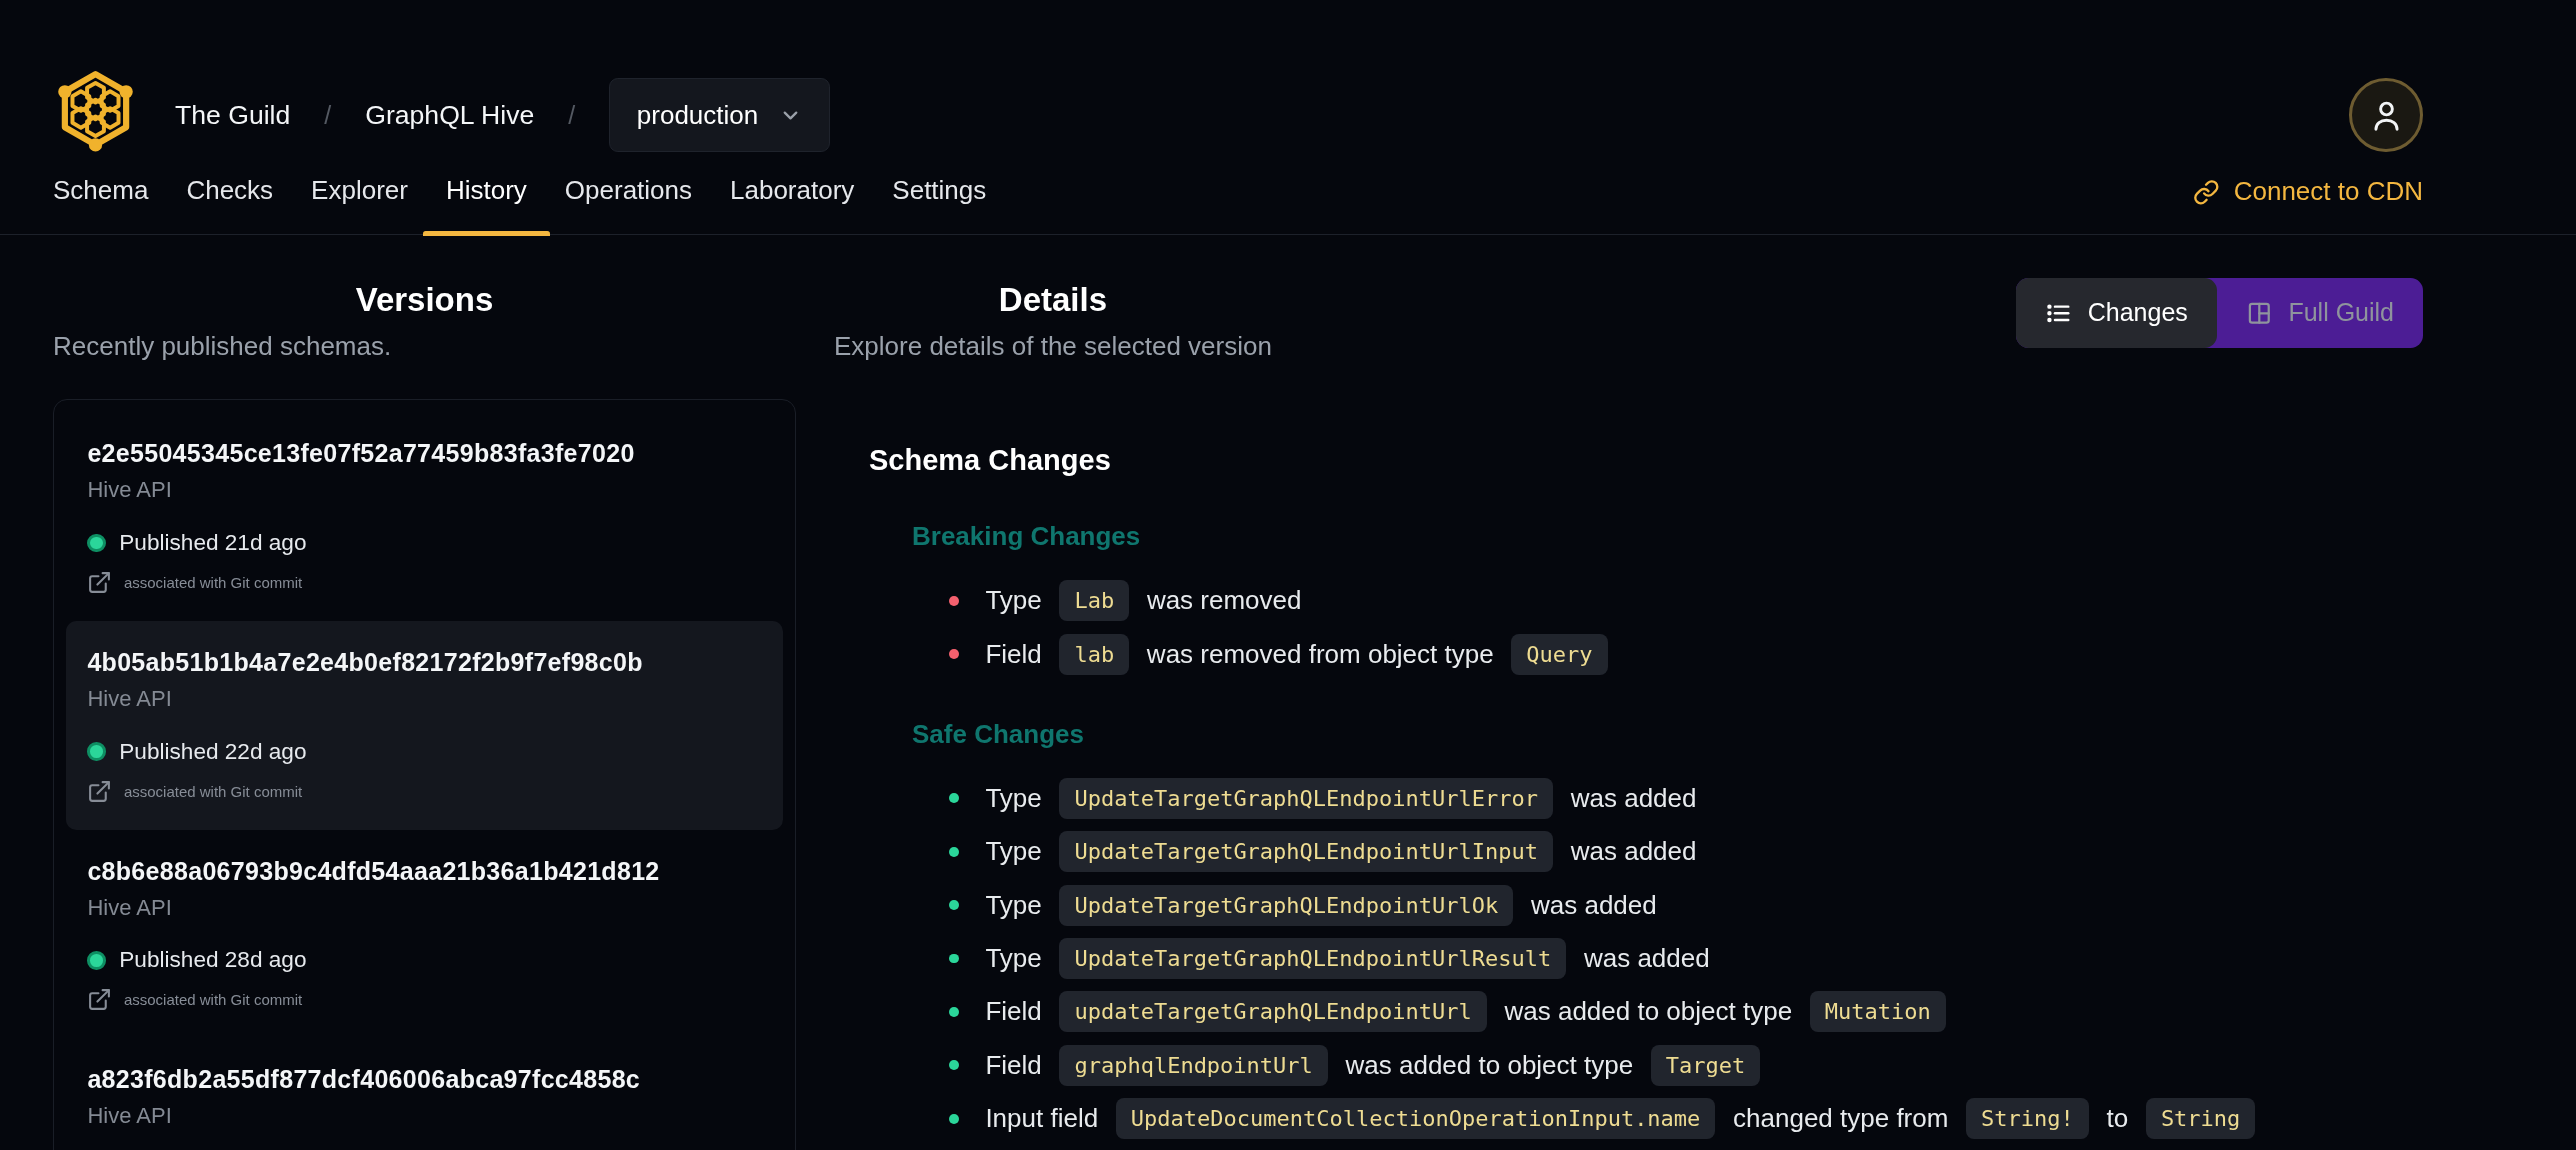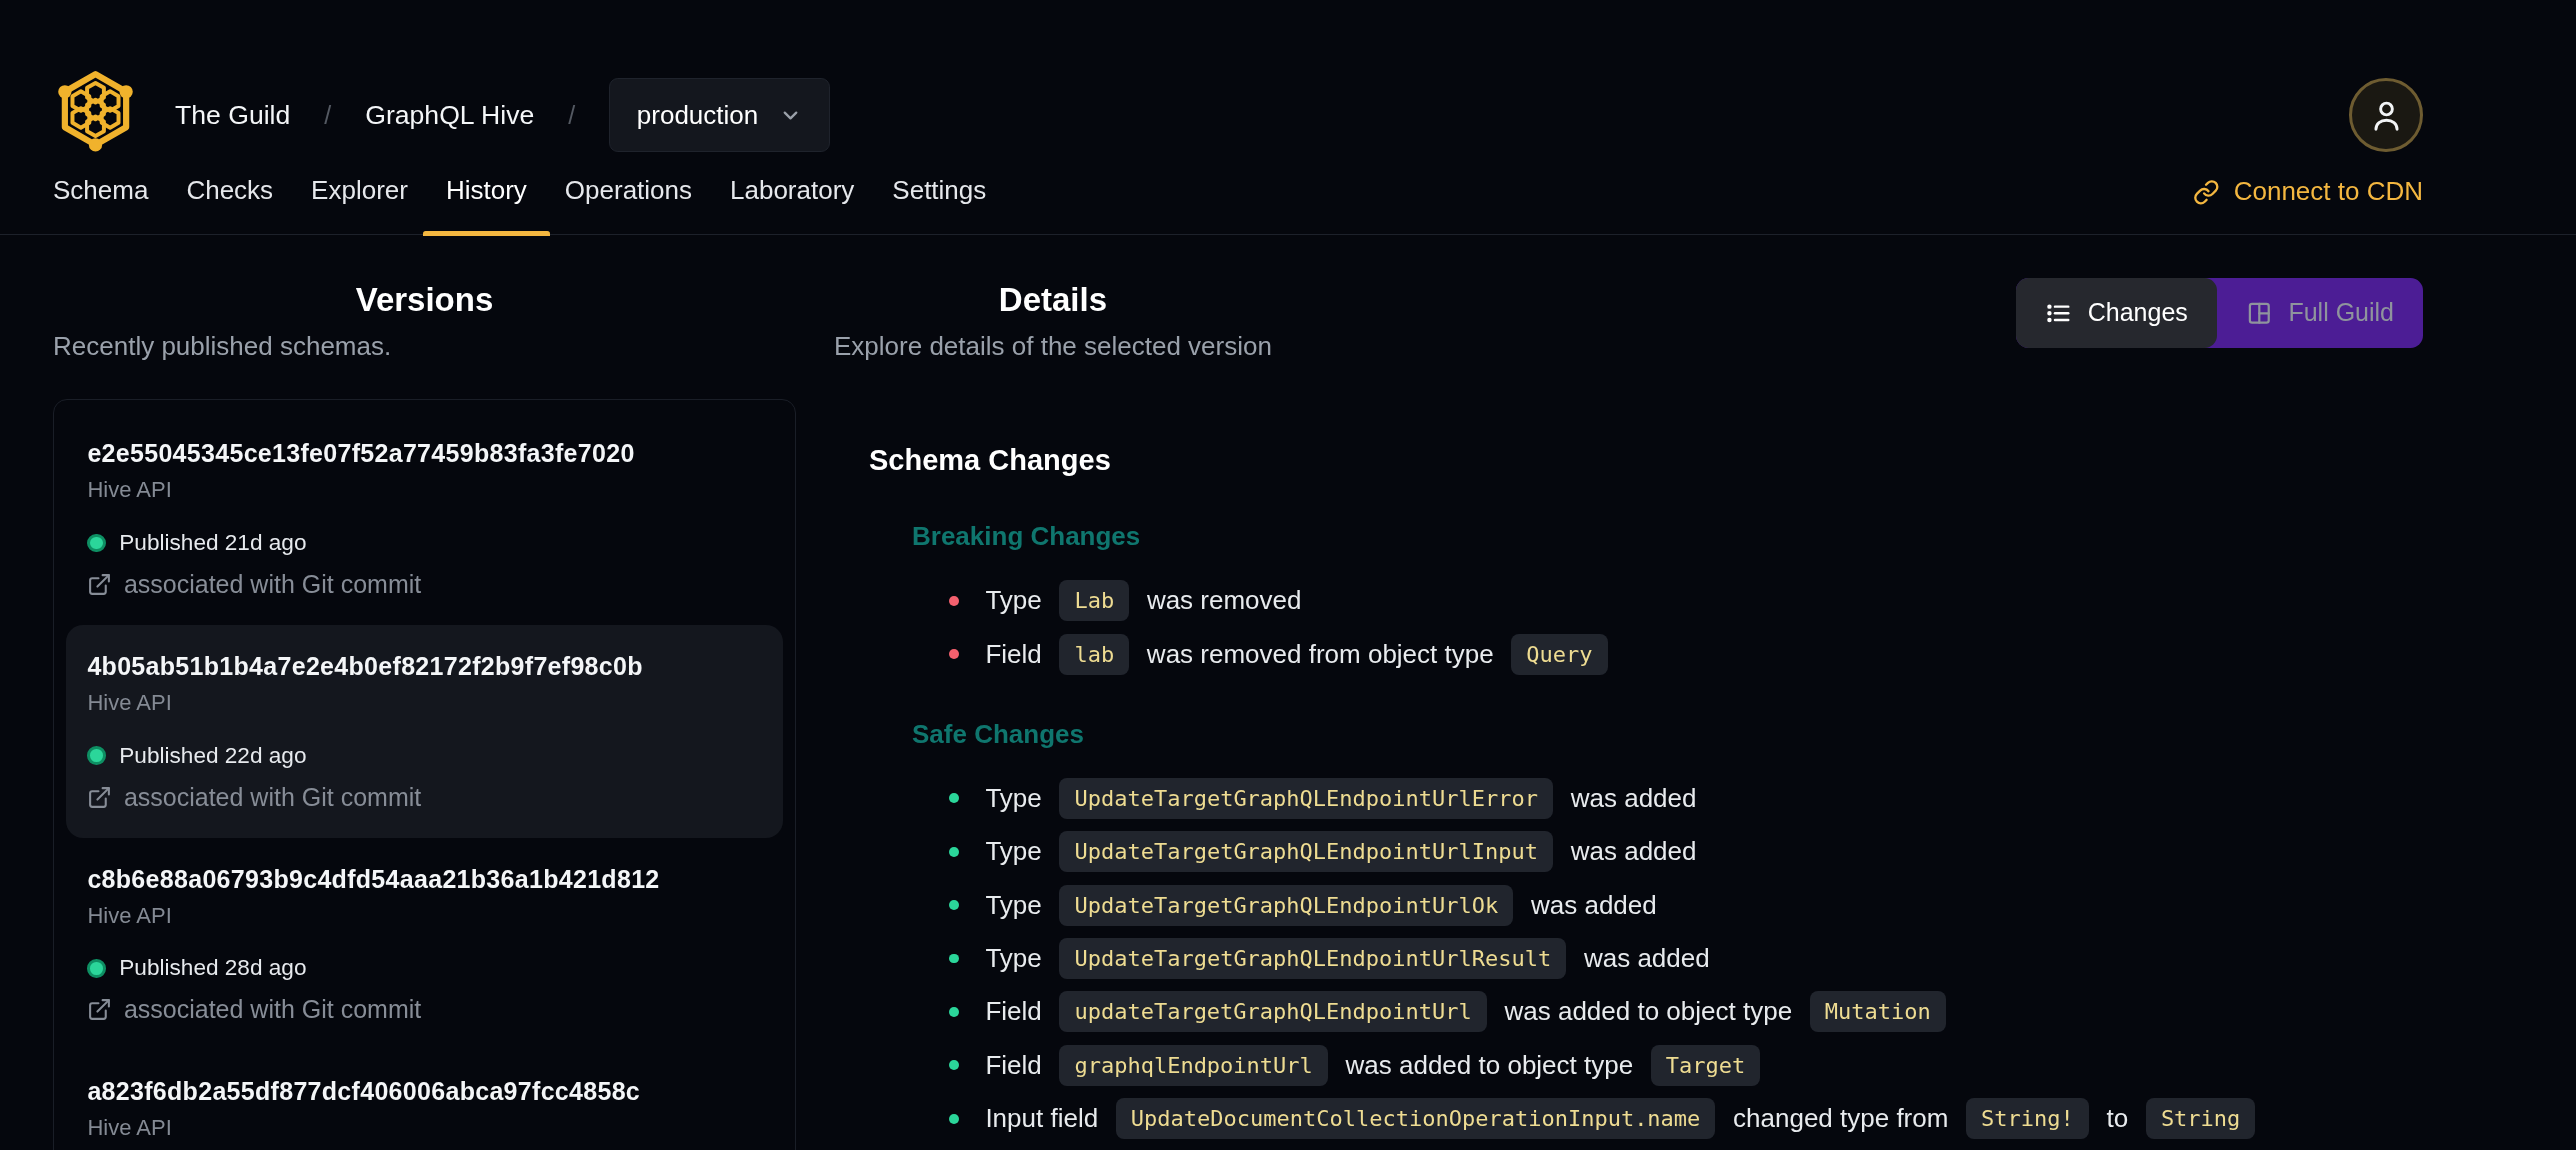--- a/index.html
+++ b/index.html
@@ -37,26 +37,26 @@
 
   
   .main { display:flex; padding:0 153px 0 53px; align-items:flex-start; }
   h2.pane-title { font-size:33px; font-weight:700; color:#ffffff; margin-top:46px;text-align:center; }
   .pane-sub { margin-top:12.4px; font-size:26px; color:#9aa1ab; }
 
   
   .left { width:743px; flex:none; }
   .vcard { margin-top:37px; border:1.8px solid #1a1e27; border-radius:14px; padding:12.4px; }
   .vitem { padding:26.6px 21px; border-radius:10.6px; cursor:pointer; }
-  .vitem.selected { background:#14171e;border-radius:17px; }
+  .vitem.selected { background:#14171e; }
   .vhash { font-size:25px; font-weight:600; color:#f4f6f8; letter-spacing:0.3px; }
   .vservice { margin-top:8.9px; font-size:22px; color:#848a94; }
   .vpub { margin-top:26.6px; display:flex; align-items:center; gap:13.3px; font-size:22.6px; color:#e7eaee; }
   .vdot { width:18.6px; height:18.6px; border-radius:50%; background:#2bd69a; border:3.5px solid #0e8f63; flex:none; }
-  .vgit { margin-top:14px; display:flex; align-items:center; gap:11.5px; font-size:25px; color:#878d97; }
+  .vgit { margin-top:14px; display:flex; align-items:center; gap:11.5px; font-size:15px; color:#878d97; }
   .vgit svg { color:#878d97; }
 
   
   .right { flex:1; margin-left:38px; }
   .details-head { display:flex; justify-content:space-between; align-items:flex-start; }
   .toggle { display:flex; background:#4c1d95; border-radius:12.4px; margin-top:43px;text-align:right; }
   .tbtn { display:flex; align-items:center; gap:16px; padding:20.4px 29px; font-size:25px; font-weight:500;
           color:#8f949d; border-radius:12.4px; cursor:pointer; white-space:nowrap; }
   .tbtn.active { background:#26282e; color:#ffffff; }
 

